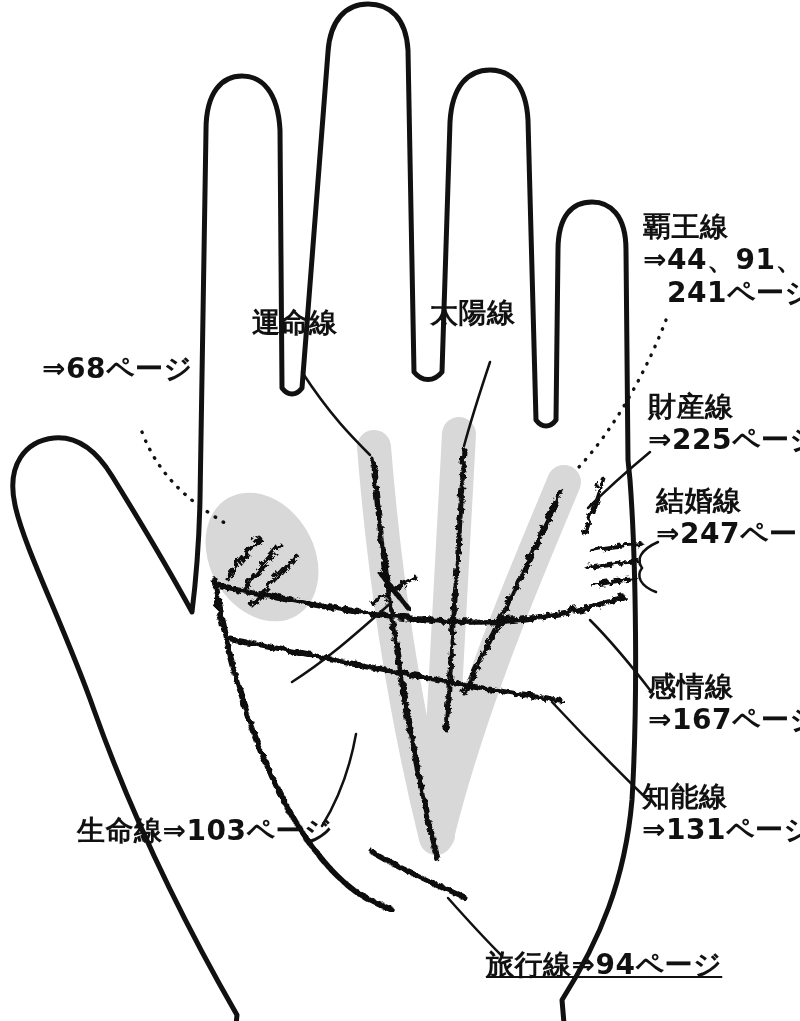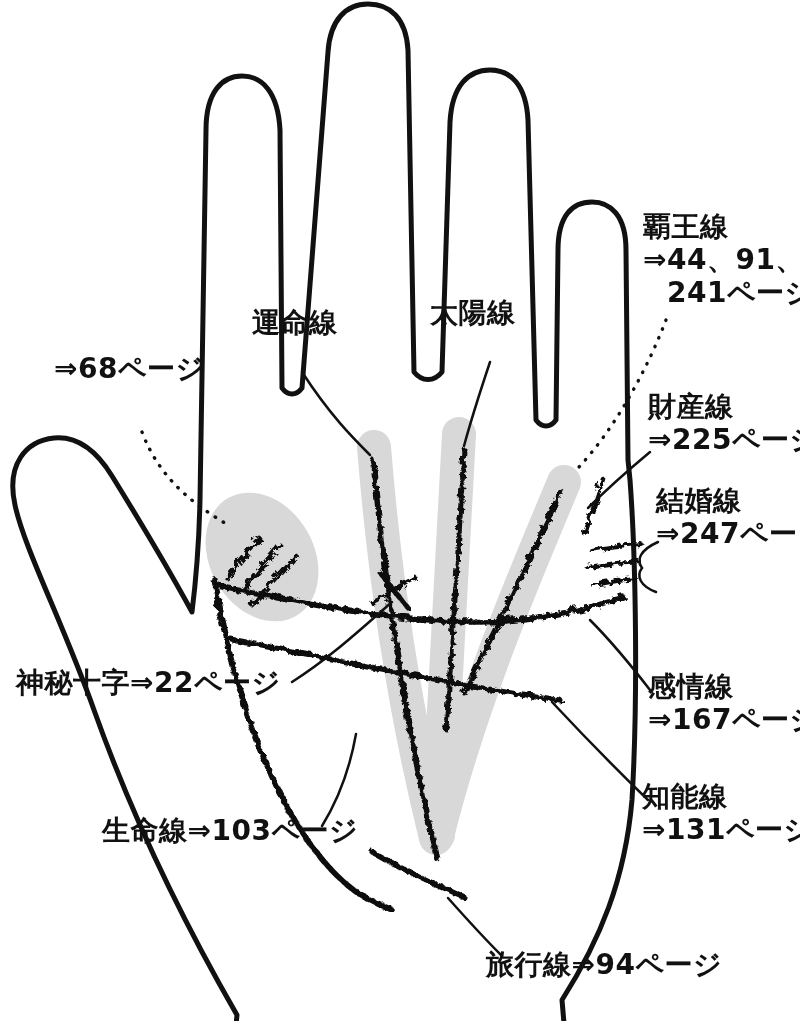--- a/index.html
+++ b/index.html
@@ -6,21 +6,21 @@
   #stage{
     position:relative;width:800px;height:1021px;background:#fff;overflow:hidden;
     font-family:"DejaVu Sans","Liberation Sans",sans-serif;color:#111;
   }
   #artwork{position:absolute;left:0;top:0;}
   .label{
     position:absolute;font-size:28px;font-weight:600;line-height:1.18;
     color:#111;letter-spacing:0.5px;white-space:nowrap;
   }
   .label span{display:block;}
-  .indent-sm{margin-left:12px;}
+  .indent-sm{}
   .indent-md{margin-left:24px;}
 </style>
 </head>
 <body>
 
 <div id="stage">
 
   <svg id="artwork" width="800" height="1021" viewBox="0 0 800 1021">
     <defs>
       <filter id="scratch" x="-20%" y="-20%" width="140%" height="140%">
@@ -137,35 +137,32 @@
   <div class="label" style="left:648px;top:390px;">
     <span>財産線</span>
     <span>⇒225ページ</span>
   </div>
 
   <div class="label" style="left:656px;top:484px;">
     <span>結婚線</span>
     <span>⇒247ページ</span>
   </div>
 
-  <div class="label" style="left:16px;top:666px;">
-    <span>神秘十字⇒22ページ</span>
-  </div>
 
   <div class="label" style="left:648px;top:670px;">
     <span>感情線</span>
     <span>⇒167ページ</span>
   </div>
 
   <div class="label" style="left:642px;top:780px;">
     <span>知能線</span>
     <span>⇒131ページ</span>
   </div>
 
-  <div class="label" style="left:102px;top:814px;">
+  <div class="label" style="left:77px;top:814px;">
     <span>生命線⇒103ページ</span>
   </div>
 
-  <div class="label" style="left:486px;top:948px;">
+  <div class="label" style="left:486px;top:948px;text-decoration:underline;">
     <span>旅行線⇒94ページ</span>
   </div>
 
 </div>
 
 </body></html>

